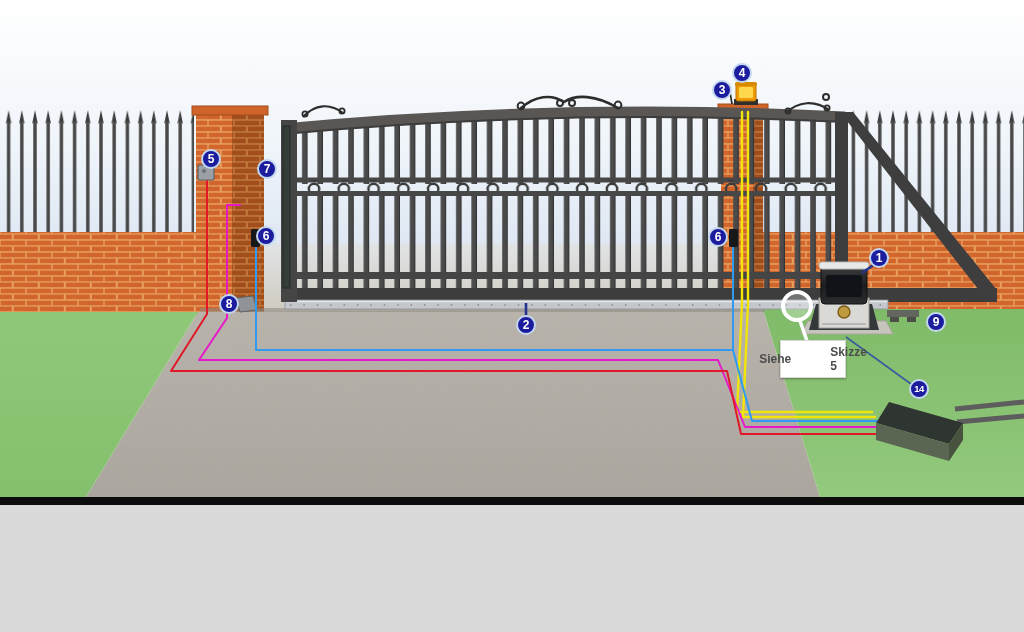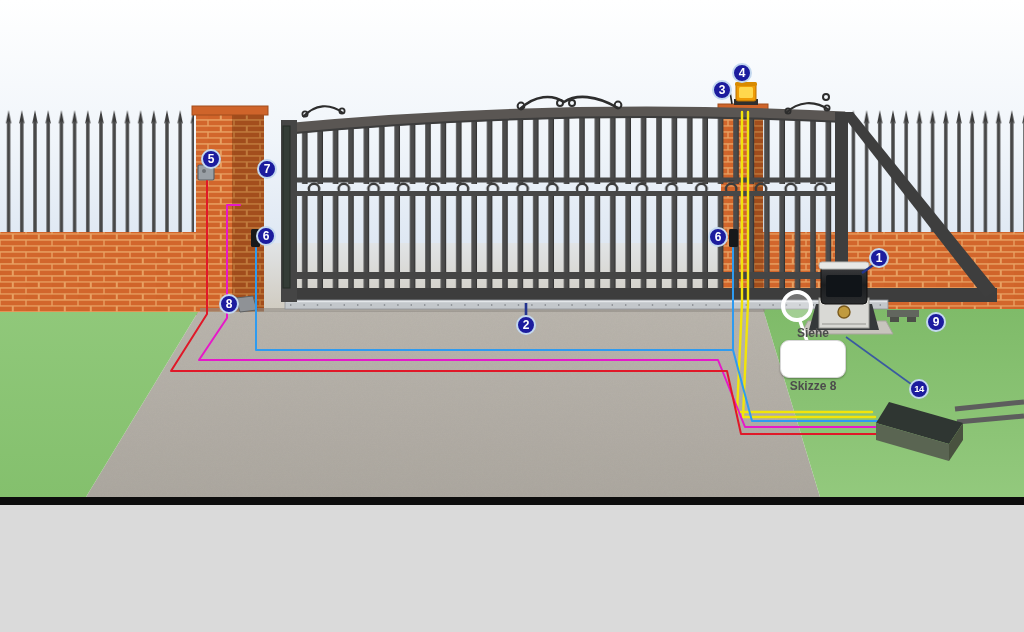--- a/index.html
+++ b/index.html
@@ -7,23 +7,23 @@
          font-family:"Liberation Sans",sans-serif;background:#fff;}
   .scene-svg{position:absolute;left:0;top:0;}
   
   .sbadge{position:absolute;width:20px;height:20px;box-sizing:border-box;
           border-radius:50%;background:#1c1c9e;border:2px solid #c3d8ef;
           color:#fff;font-weight:bold;font-size:12px;line-height:16px;
           text-align:center;z-index:5;}
   .sbadge.small{font-size:9.5px;letter-spacing:-0.5px;}
   
   .callout{position:absolute;left:780px;top:340px;width:64px;height:36px;
-           background:#ffffff;border:1px solid #d7d7d7;border-radius:9px;
+           background:#ffffff;border:1px solid #d7d7d7;border-radius:0;
            box-shadow:0 1px 2px rgba(0,0,0,.35);z-index:4;
-           display:flex;flex-direction:column;justify-content:center;align-items:center;gap:39px;}
+           display:flex;flex-direction:row;justify-content:center;align-items:center;gap:39px;}
   .callout span{display:block;font-size:12px;line-height:14px;font-weight:bold;color:#4c4c4c;}
   
   .legend{position:absolute;left:0;top:497px;width:1024px;height:135px;background:#dadada;}
   .legend-bar{position:absolute;left:0;top:0;width:1024px;height:8px;background:#0d0d0d;}
 </style>
 </head>
 <body>
 
 <div class="stage">
 
@@ -236,21 +236,21 @@
 <div class="sbadge" style="left:201px;top:149px">5</div>
 <div class="sbadge" style="left:256px;top:226px">6</div>
 <div class="sbadge" style="left:708px;top:227px">6</div>
 <div class="sbadge" style="left:257px;top:159px">7</div>
 <div class="sbadge" style="left:219px;top:294px">8</div>
 <div class="sbadge" style="left:926px;top:312px">9</div>
 <div class="sbadge small" style="left:909px;top:379px">14</div>
 
 <div class="callout">
   <span>Siehe</span>
-  <span>Skizze 8</span>
+  <span>Skizze 5</span>
 </div>
 
 <div class="legend">
   <div class="legend-bar"></div>
 
 </div>
 
 </div>
 
 </body></html>

